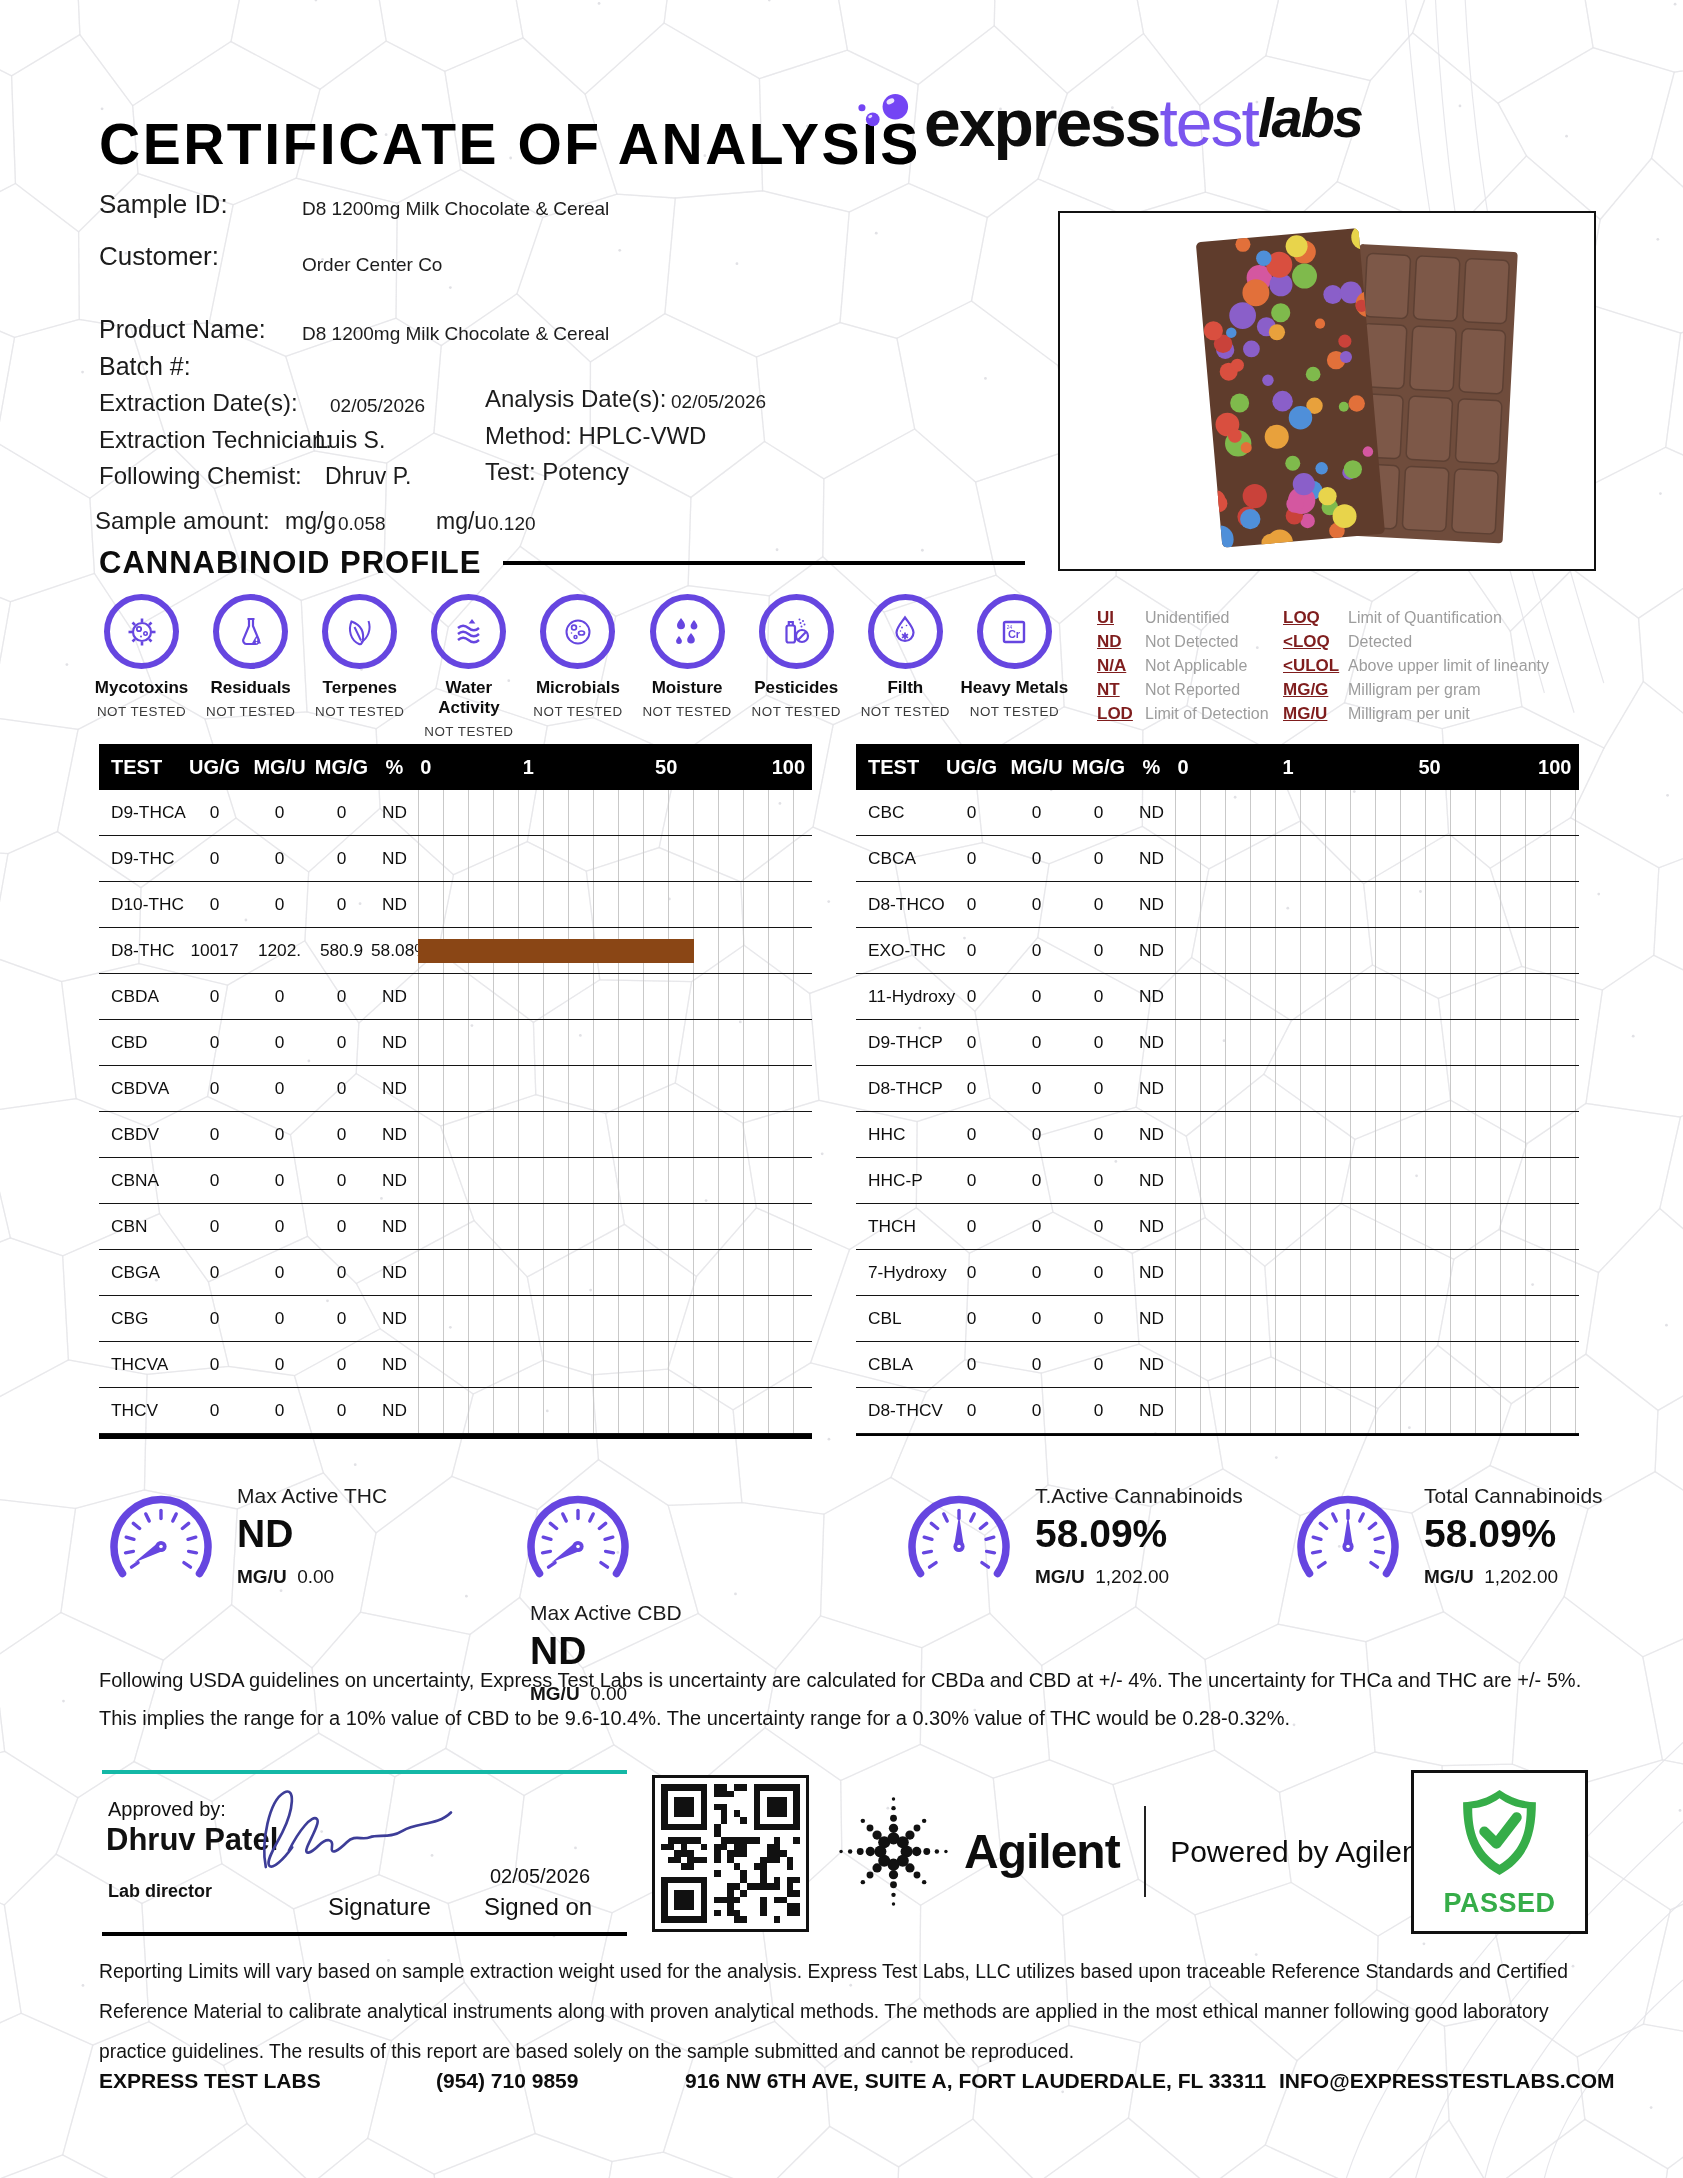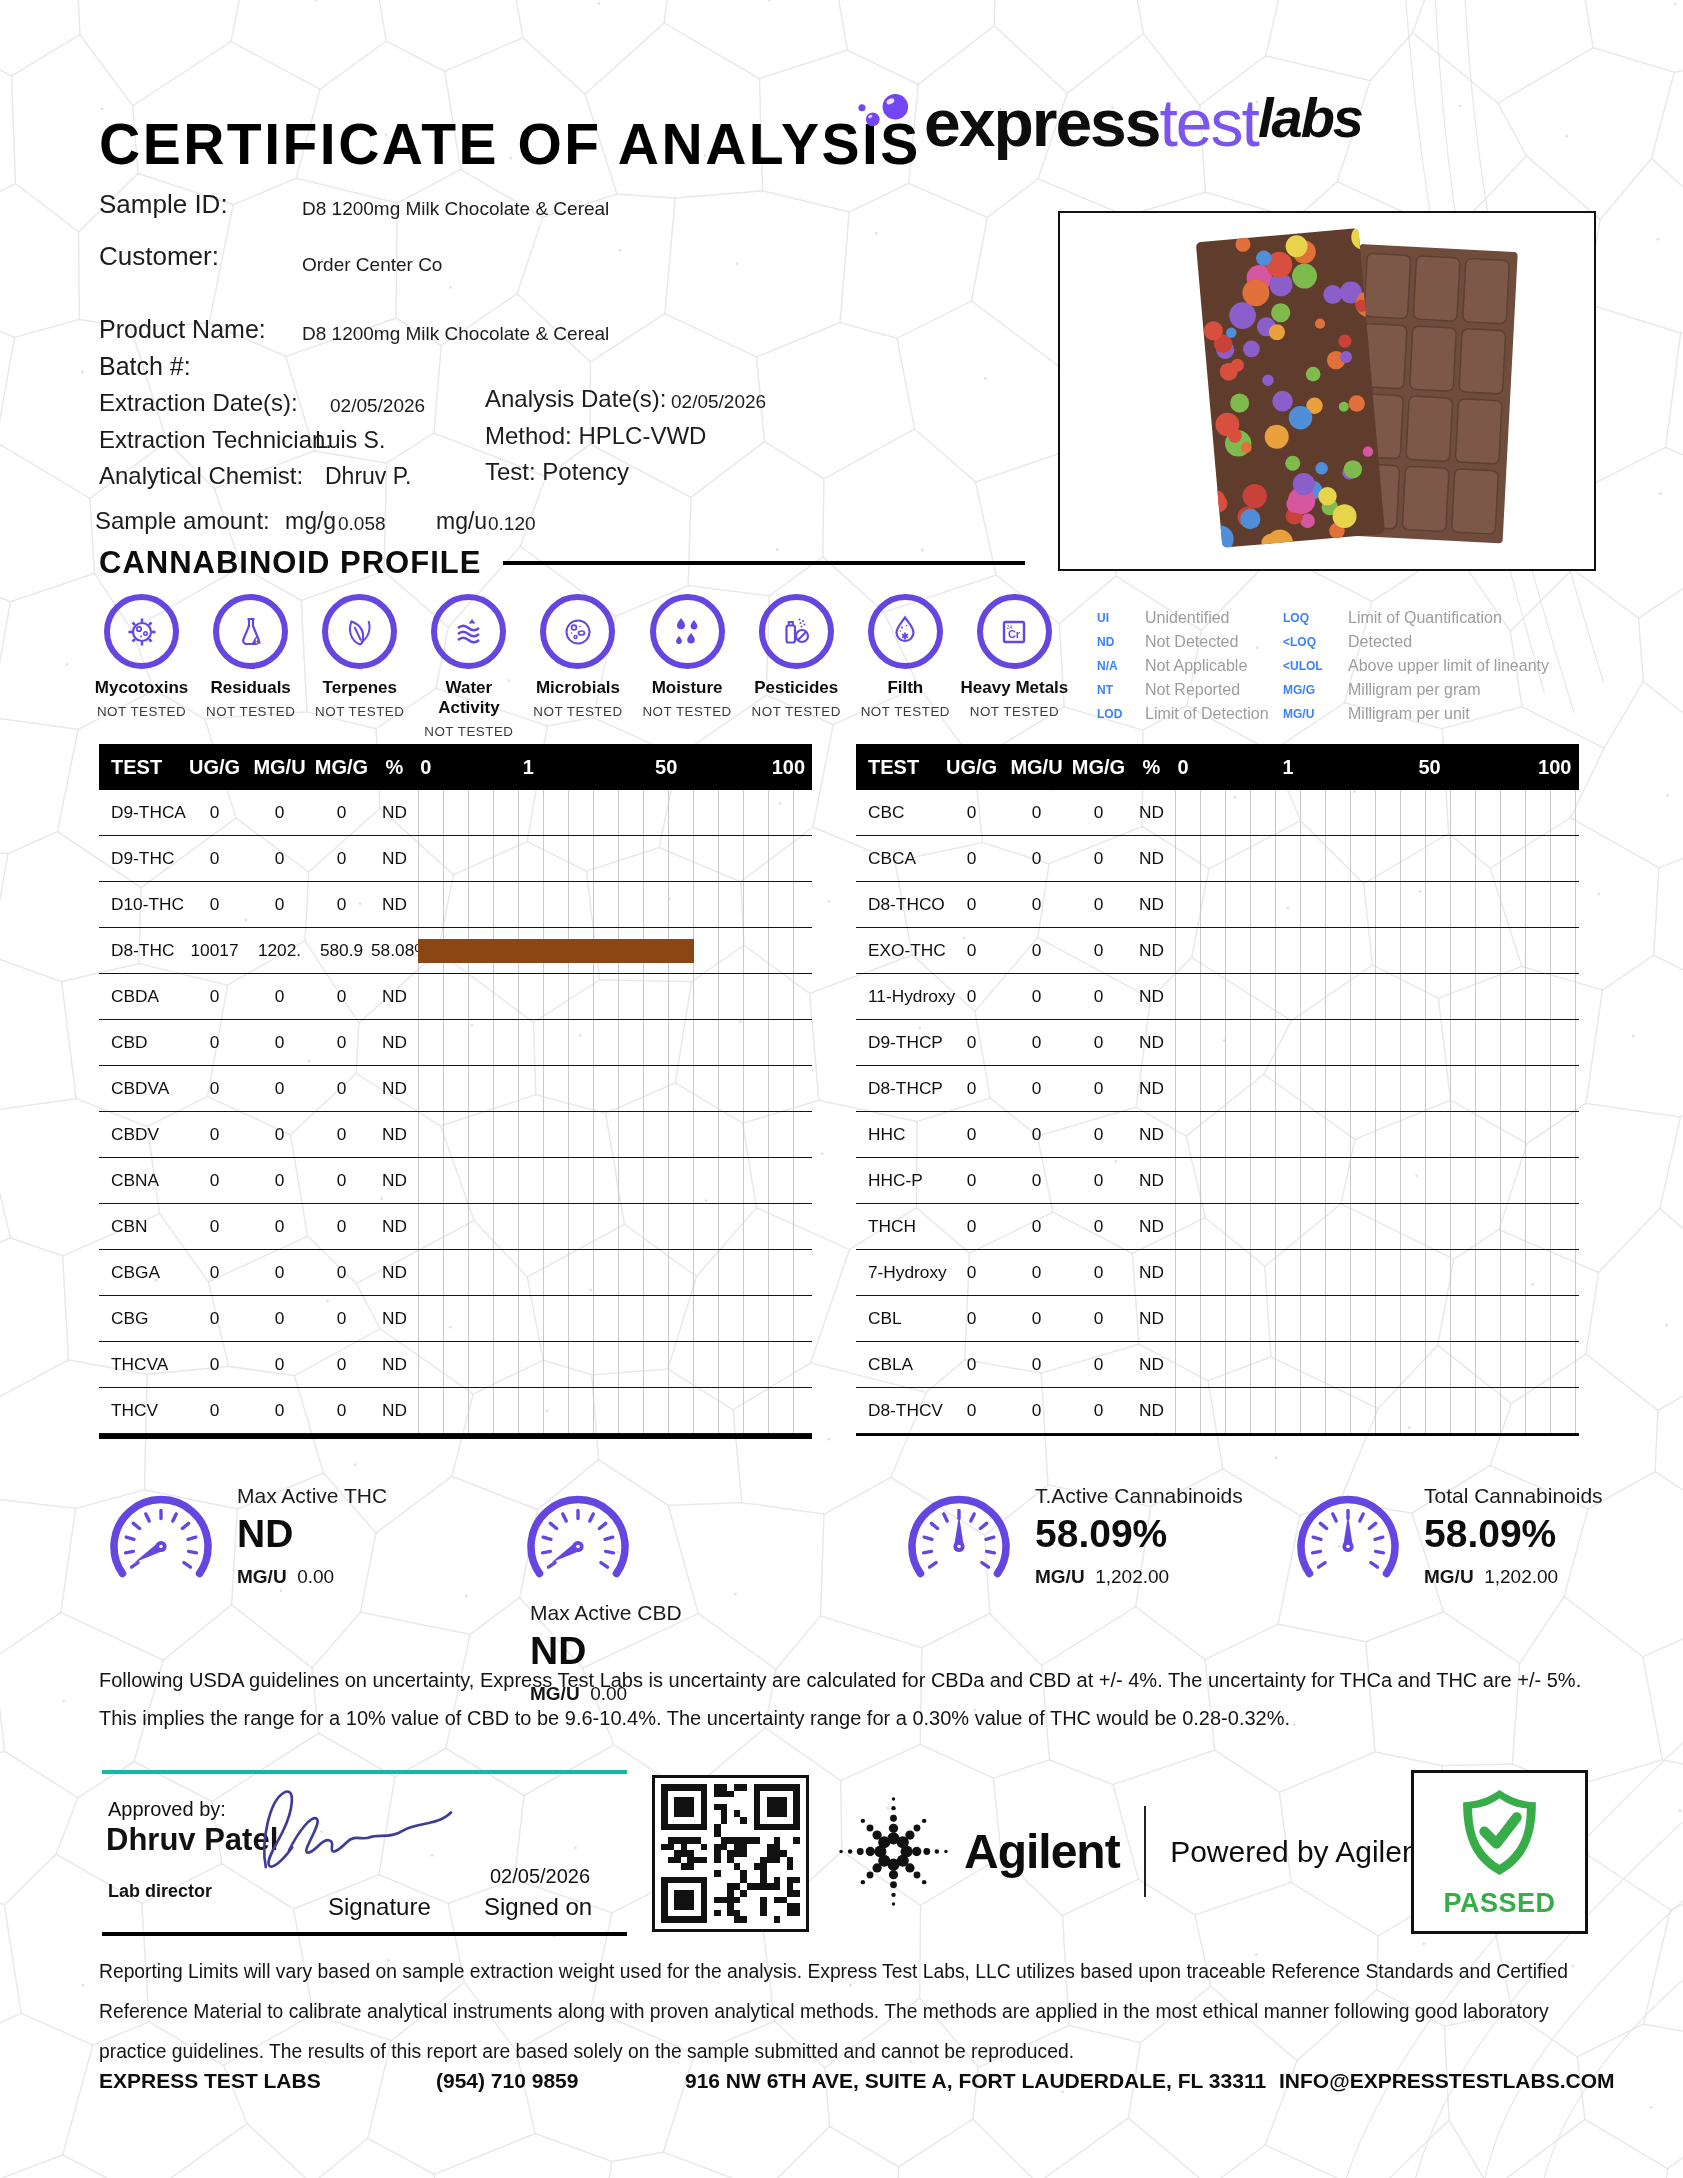--- a/index.html
+++ b/index.html
@@ -21,21 +21,21 @@
   .sec-head span{font-size:31px;font-weight:800;letter-spacing:1px;color:#0d0d0d;white-space:nowrap;}
   .sec-rule{flex:1;height:3.5px;background:#000;margin-left:22px;}
   .sc-row{left:87px;top:594px;width:982px;display:flex;justify-content:space-between;}
   .sc-item{width:117px;text-align:center;}
   .sc-circle{width:63px;height:63px;border:6px solid #6646e0;border-radius:50%;margin:0 auto;
              display:flex;align-items:center;justify-content:center;background:transparent;}
   .sc-label{font-size:17px;font-weight:bold;margin-top:9px;color:#0d0d0d;}
   .sc-status{font-size:13.4px;margin-top:6px;color:#3a3a3a;letter-spacing:0.5px;}
   .lgcol{z-index:1;}
   .lg-row{height:24px;display:flex;align-items:center;}
-  .lg-a{display:inline-block;width:48px;font-weight:bold;color:#3b82f6;font-size:12px;}
+  .lg-a{display:inline-block;width:48px;font-weight:bold;color:#7f1d1d;font-size:17px;text-decoration:underline;}
   .lg-aw{width:65px;}
   .lg-d{color:#9d9d9d;font-size:16px;white-space:nowrap;}
   .ctable{position:absolute;top:744px;z-index:1;}
   .ctable.thick{border-bottom:5px solid #000;}
   .ctable.thin{border-bottom:2px solid #000;}
   .thead{display:flex;align-items:center;height:46px;background:#000;color:#fff;font-weight:bold;font-size:20px;}
   .trow{display:flex;align-items:center;height:45px;border-bottom:1.5px solid #141414;font-size:17.3px;color:#0f0f0f;}
   .c{flex:0 0 auto;box-sizing:border-box;}
   .t{width:83px;padding-left:12px;white-space:nowrap;}
   .n{width:65px;text-align:center;}
@@ -544,21 +544,21 @@
   <div class="abs lab f25" style="left:99px;top:315px">Product Name:</div>
   <div class="abs lab f19" style="left:302px;top:323px">D8 1200mg Milk Chocolate &amp; Cereal</div>
   <div class="abs lab f25" style="left:99px;top:352px">Batch #:</div>
   <div class="abs lab f24" style="left:99px;top:389px">Extraction Date(s):</div>
   <div class="abs lab f19" style="left:330px;top:395px">02/05/2026</div>
   <div class="abs lab f24" style="left:485px;top:385px">Analysis Date(s):</div>
   <div class="abs lab f19" style="left:671px;top:391px">02/05/2026</div>
   <div class="abs lab f24" style="left:99px;top:426px">Extraction Technician:</div>
   <div class="abs lab f23" style="left:315px;top:427px">Luis S.</div>
   <div class="abs lab f24" style="left:485px;top:422px"><span>Method:</span> <span>HPLC-VWD</span></div>
-  <div class="abs lab f24" style="left:99px;top:462px">Analytical Chemist:</div>
+  <div class="abs lab f24" style="left:99px;top:462px">Following Chemist:</div>
   <div class="abs lab f23" style="left:325px;top:463px">Dhruv P.</div>
   <div class="abs lab f24" style="left:485px;top:458px"><span>Test:</span> <span>Potency</span></div>
   <div class="abs lab f24" style="left:95px;top:507px">Sample amount:</div>
   <div class="abs lab f23" style="left:285px;top:508px">mg/g</div>
   <div class="abs lab f19" style="left:338px;top:513px">0.058</div>
   <div class="abs lab f23" style="left:436px;top:508px">mg/u</div>
   <div class="abs lab f19" style="left:488px;top:513px">0.120</div>
 
   <div class="abs product-frame">
     <svg id="choco" width="529" height="351" viewBox="0 0 534 355">

